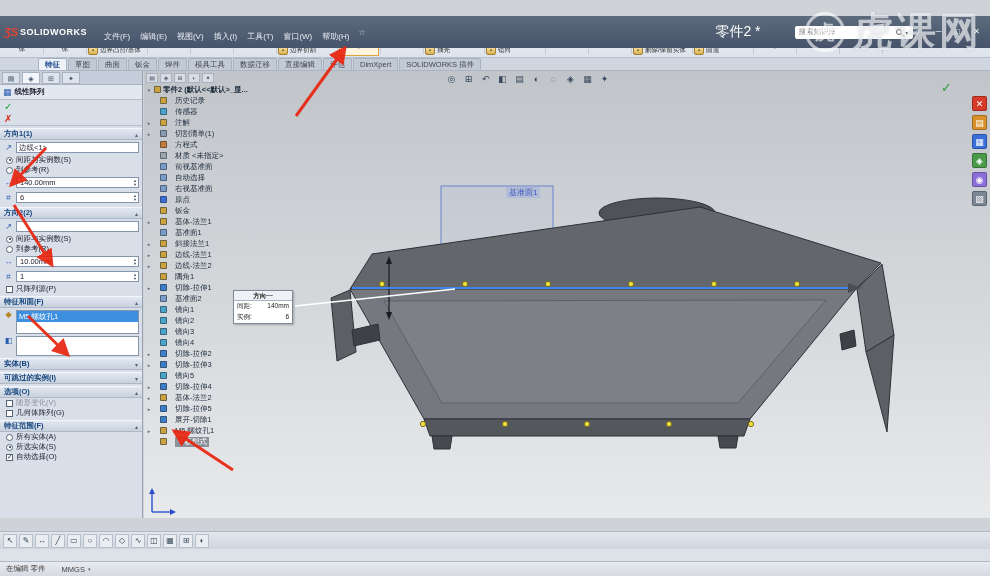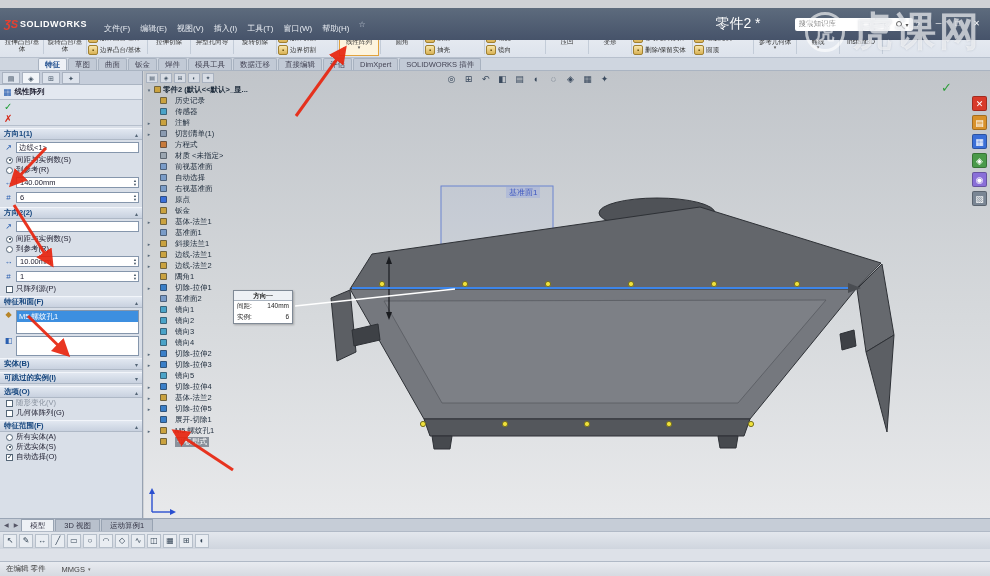--- a/index.html
+++ b/index.html
@@ -1,20 +1,20 @@
 <!DOCTYPE html>
 <html><head>
 <meta charset="utf-8">
 <style>
 *{margin:0;padding:0;box-sizing:border-box;font-family:"Liberation Sans","DejaVu Sans",sans-serif;}
 html,body{width:990px;height:576px;overflow:hidden;background:#cfd2d6;}
 #app{position:absolute;inset:0;width:990px;height:576px;overflow:hidden;}
 
 
-.titlebar{position:absolute;left:0;top:8px;right:0;height:18px;background:linear-gradient(#5d6b7d,#46536a);display:flex;align-items:center;padding:16px 4px;color:#e8ecf2;font-size:8px;z-index:20;}
+.titlebar{position:absolute;left:0;top:16px;right:0;height:18px;background:linear-gradient(#5d6b7d,#46536a);display:flex;align-items:center;padding:16px 4px;color:#e8ecf2;font-size:8px;z-index:20;}
 .dslogo{color:#e8402f;font-weight:bold;font-style:italic;font-size:11px;margin-right:2px;}
 .logotext{font-weight:bold;letter-spacing:.5px;color:#fff;font-size:9px;margin-right:12px;}
 .menubar{display:flex;align-items:center;}
 .menu-item{padding:2px 5px;white-space:nowrap;margin-top:8px;}
 .tb-star{color:#c8d0dc;margin:0 4px;font-size:8px;}
 .doc-title{margin-left:auto;color:#fff;font-size:14px;white-space:nowrap;}
 .searchbox{margin-left:34px;width:118px;height:13px;background:#fff;border-radius:2px;display:flex;align-items:center;padding:0 4px;gap:4px;color:#888;}
 .search-text{flex:1;font-size:7.5px;white-space:nowrap;overflow:hidden;}
 .mag{width:6px;height:6px;border:1.3px solid #666;border-radius:50%;position:relative;flex:none;}
 .mag::after{content:'';position:absolute;width:4px;height:1.3px;background:#666;transform:rotate(45deg);left:4px;top:5px;}
@@ -740,29 +740,20 @@
       <div class="sicon" style="background: rgb(74, 154, 74);">◈</div>
       <div class="sicon" style="background: rgb(138, 111, 216);">◉</div>
       <div class="sicon" style="background: rgb(122, 134, 148);">▧</div>
     </div>
 
   <div class="watermark">
     <span class="wm-circle">虎</span>
     <span class="wm-text">虎课网</span>
   </div>
 
-  <div class="vptabs">
-    <span class="vptab-nav">◀</span>
-    <span class="vptab-nav">▶</span>
-    <span style="display:flex;gap:1px;">
-        <div class="vptab act">模型</div>
-        <div class="vptab">3D 视图</div>
-        <div class="vptab">运动算例1</div>
-      </span>
-  </div>
 
   <div class="btoolbar">
       <span class="bicon">↖</span>
       <span class="bicon">✎</span>
       <span class="bicon">↔</span>
       <span class="bicon">╱</span>
       <span class="bicon">▭</span>
       <span class="bicon">○</span>
       <span class="bicon">◠</span>
       <span class="bicon">◇</span>

